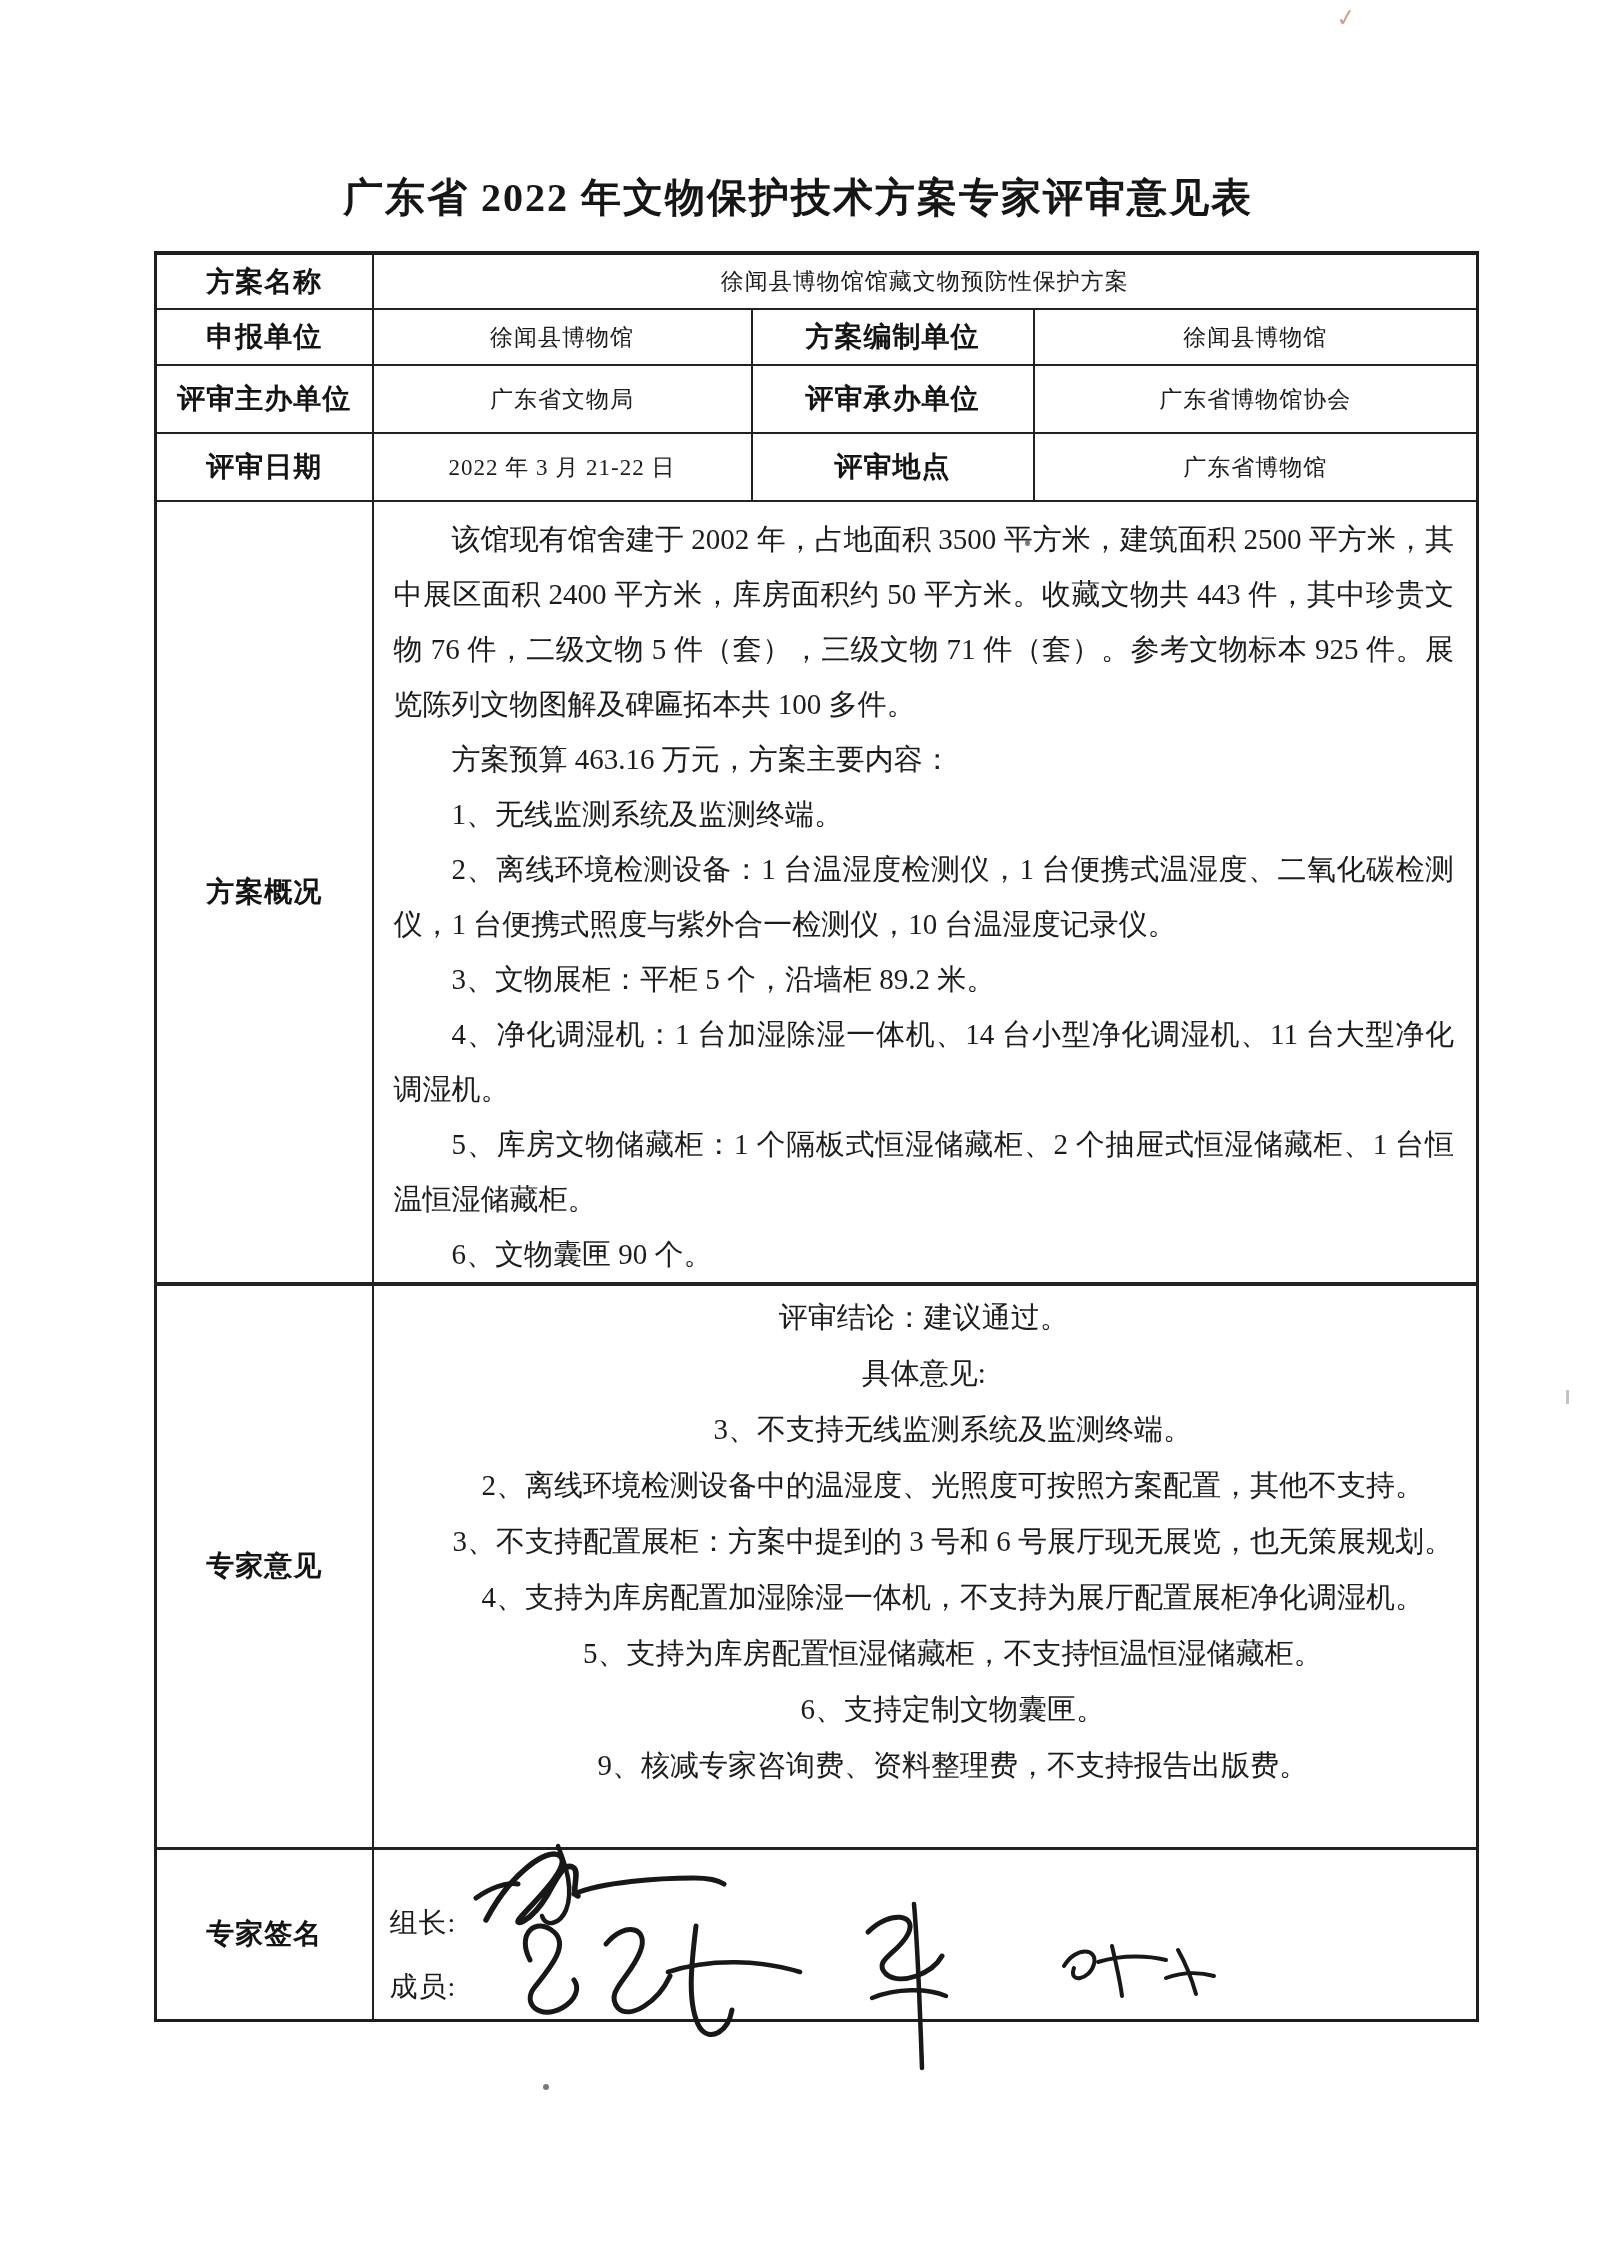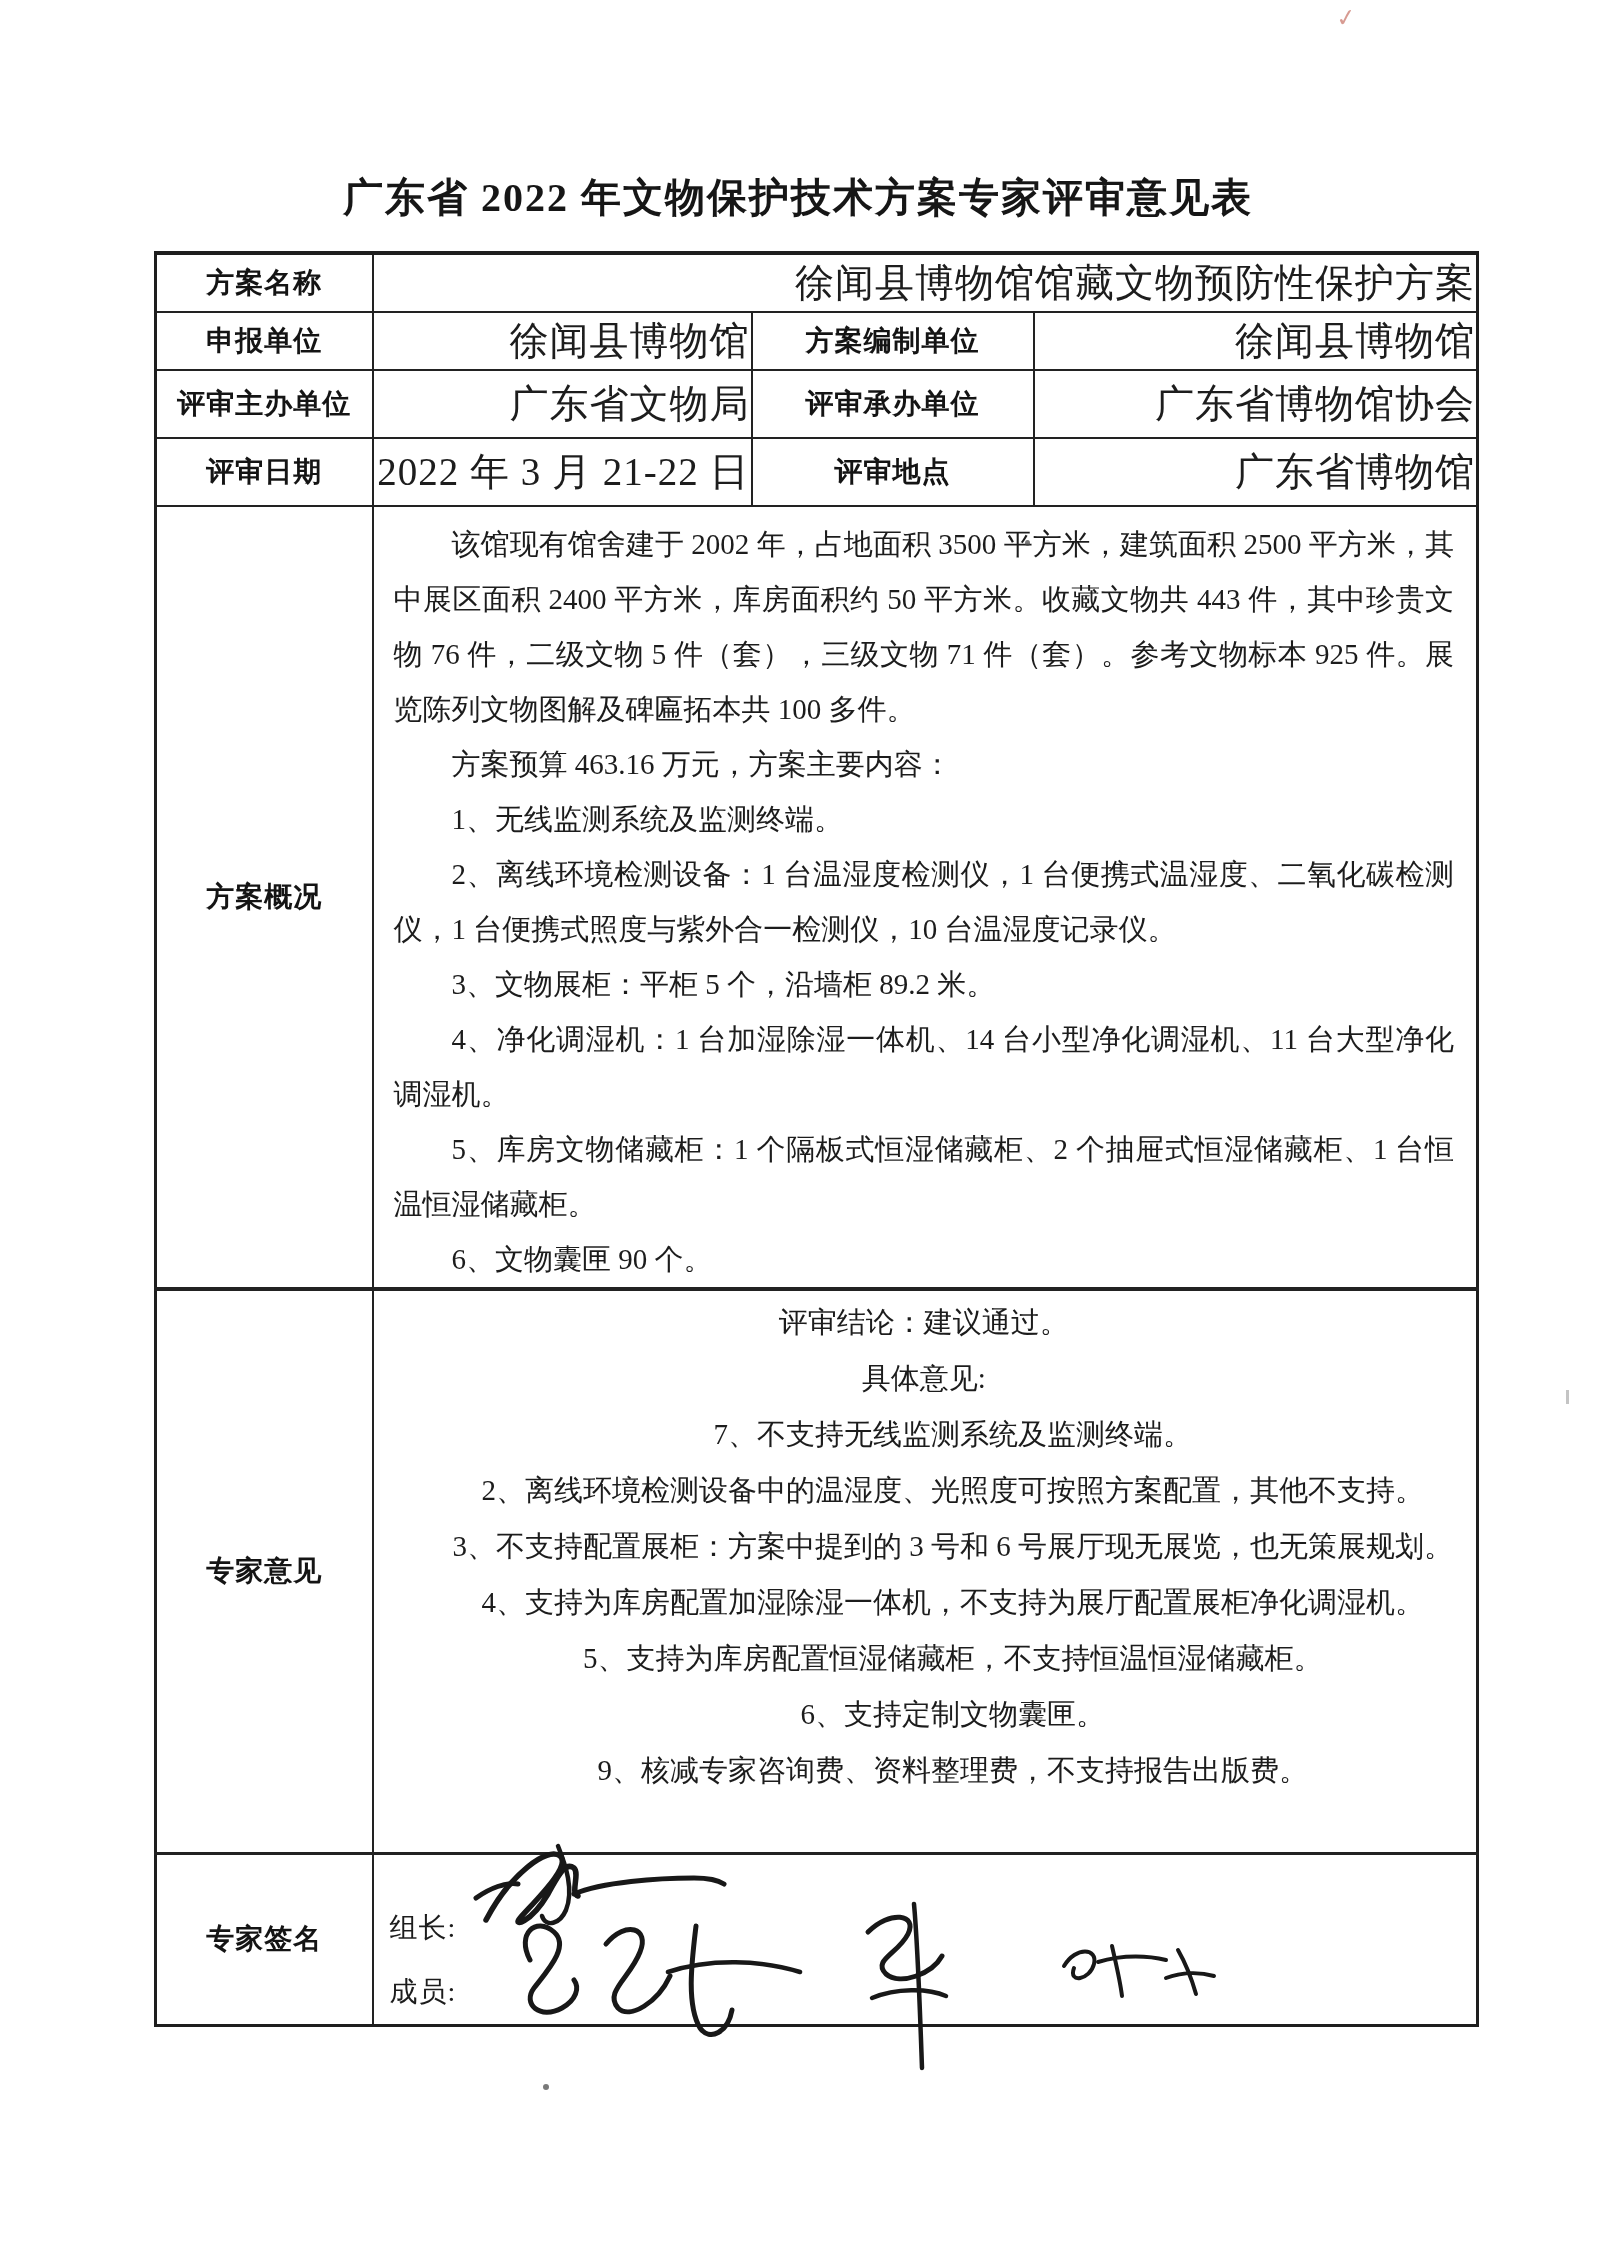--- a/index.html
+++ b/index.html
@@ -28,22 +28,22 @@
   table.form td{border:2px solid #222;overflow:visible;}
   tr.sep-strong td{border-top-width:4px;text-align:center;}
   tr.sep-med td{border-top-width:3px;}
   td.lbl{
     text-align:center;vertical-align:middle;
     font-family:"Liberation Sans","DejaVu Sans",sans-serif;
     font-weight:700;font-size:28px;color:#141414;
     letter-spacing:1px;
   }
   td.val{
-    text-align:right;vertical-align:middle;
-    font-size:39px;color:#1d1d1d;letter-spacing:1px;
+    text-align:center;vertical-align:middle;
+    font-size:23px;color:#1d1d1d;letter-spacing:1px;
   }
   td.content{
     vertical-align:top;
     padding:8px 22px 0 20px;
     font-size:29px;color:#1c1c1c;
     text-align:justify;
   }
   td.overview-cell{line-height:55px;padding-top:10px;}
   td.opinions-cell{line-height:56px;padding-top:3px;}
   td.content p{margin:0;}
@@ -118,21 +118,21 @@
         <p class="ind">4、净化调湿机：1 台加湿除湿一体机、14 台小型净化调湿机、11 台大型净化调湿机。</p>
         <p class="ind">5、库房文物储藏柜：1 个隔板式恒湿储藏柜、2 个抽屉式恒湿储藏柜、1 台恒温恒湿储藏柜。</p>
         <p class="ind">6、文物囊匣 90 个。</p>
       </td>
     </tr>
     <tr style="height:564px" class="sep-strong">
       <td class="lbl">专家意见</td>
       <td class="content opinions-cell" colspan="3">
         <p>评审结论：建议通过。</p>
         <p>具体意见:</p>
-        <p class="ind">7、不支持无线监测系统及监测终端。</p>
+        <p class="ind">3、不支持无线监测系统及监测终端。</p>
         <p class="ind">2、离线环境检测设备中的温湿度、光照度可按照方案配置，其他不支持。</p>
         <p class="ind">3、不支持配置展柜：方案中提到的 3 号和 6 号展厅现无展览，也无策展规划。</p>
         <p class="ind">4、支持为库房配置加湿除湿一体机，不支持为展厅配置展柜净化调湿机。</p>
         <p class="ind">5、支持为库房配置恒湿储藏柜，不支持恒温恒湿储藏柜。</p>
         <p class="ind">6、支持定制文物囊匣。</p>
         <p class="ind">9、核减专家咨询费、资料整理费，不支持报告出版费。</p>
       </td>
     </tr>
     <tr style="height:172px" class="sep-med">
       <td class="lbl">专家签名</td>

